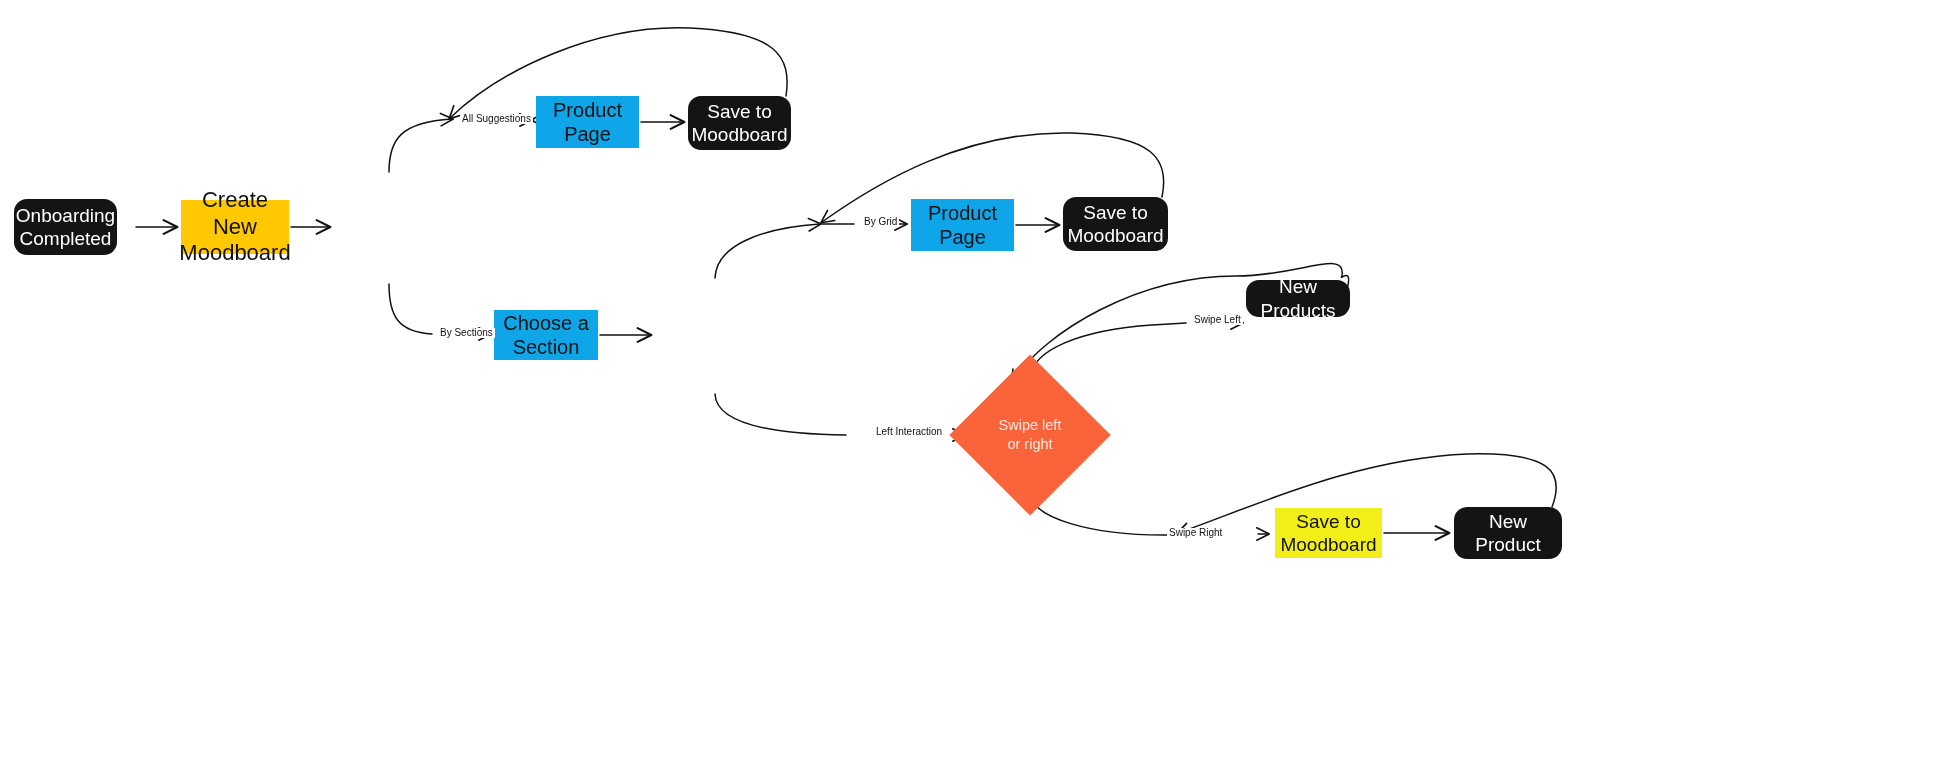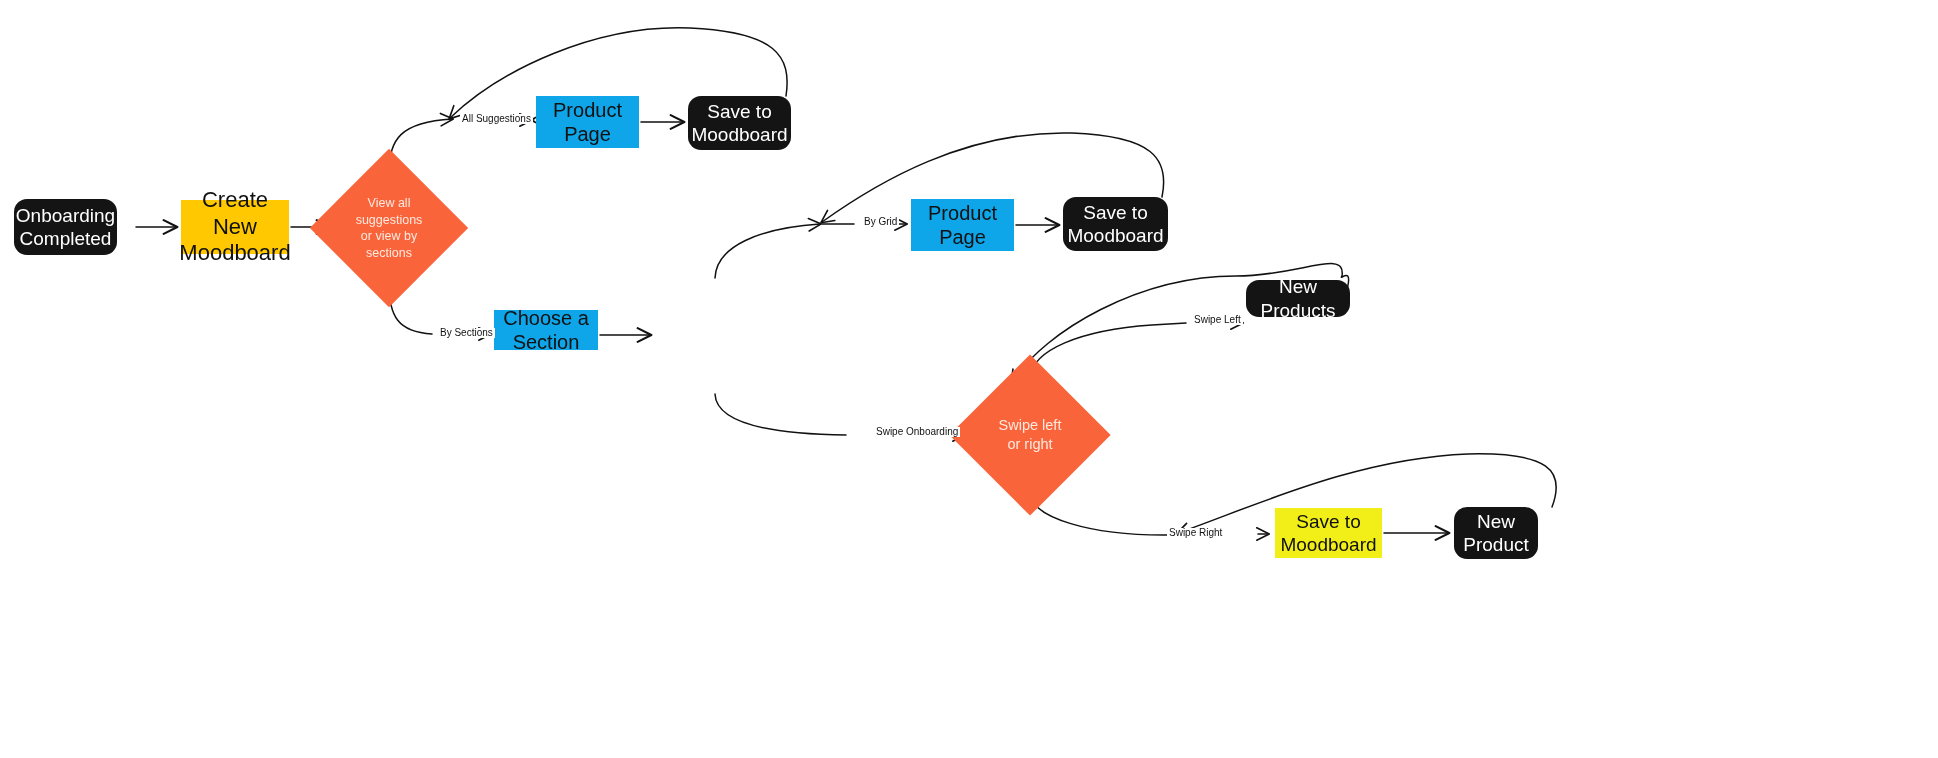--- a/index.html
+++ b/index.html
@@ -93,38 +93,31 @@
   <div class="node n-black" style="left:14px;top:199px;width:103px;height:56px;">
     <span class="lbl">Onboarding
 Completed</span>
   </div>
 
   <div class="node n-amber" style="left:181px;top:200px;width:108px;height:54px;">
     <span class="lbl">Create New
 Moodboard</span>
   </div>
 
-  <div class="node n-diamond" style="left:333px;top:172px;width:112px;height:112px;">
-    <span class="dshape"></span>
-    <span class="lbl">View all
-suggestions
-or view by
-sections</span>
-  </div>
 
   <div class="node n-pink" style="left:536px;top:96px;width:103px;height:52px;">
     <span class="lbl">Product Page</span>
   </div>
 
   <div class="node n-black" style="left:688px;top:96px;width:103px;height:54px;">
     <span class="lbl">Save to
 Moodboard</span>
   </div>
 
-  <div class="node n-pink" style="left:494px;top:310px;width:104px;height:40px;">
+  <div class="node n-pink" style="left:494px;top:310px;width:104px;height:50px;">
     <span class="lbl">Choose a Section</span>
   </div>
 
 
   <div class="node n-pink" style="left:911px;top:199px;width:103px;height:52px;">
     <span class="lbl">Product Page</span>
   </div>
 
   <div class="node n-black" style="left:1063px;top:197px;width:105px;height:54px;">
     <span class="lbl">Save to
@@ -139,29 +132,29 @@
 
   <div class="node n-black" style="left:1246px;top:280px;width:104px;height:37px;">
     <span class="lbl">New Products</span>
   </div>
 
   <div class="node n-yellow" style="left:1275px;top:508px;width:107px;height:50px;">
     <span class="lbl">Save to
 Moodboard</span>
   </div>
 
-  <div class="node n-black" style="left:1454px;top:507px;width:84px;height:52px;">
+  <div class="node n-black" style="left:1454px;top:507px;width:108px;height:52px;">
     <span class="lbl">New Product</span>
   </div>
 
   <div class="elabel" style="left:460px;top:114px;">All Suggestions</div>
 
   <div class="elabel" style="left:438px;top:328px;">By Sections</div>
 
   <div class="elabel" style="left:862px;top:217px;">By Grid</div>
 
-  <div class="elabel" style="left:874px;top:427px;">Swipe Onboarding</div>
+  <div class="elabel" style="left:874px;top:427px;">Left Interaction</div>
 
   <div class="elabel" style="left:1192px;top:315px;">Swipe Left</div>
 
   <div class="elabel" style="left:1167px;top:528px;">Swipe Right</div>
 
 </div>
 
 </body></html>

